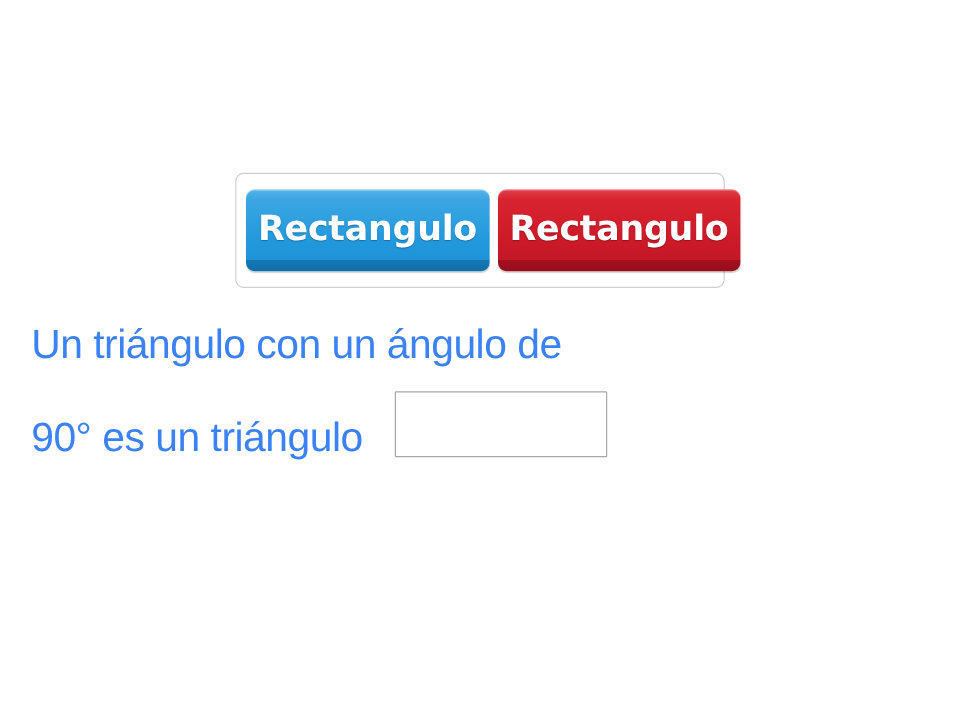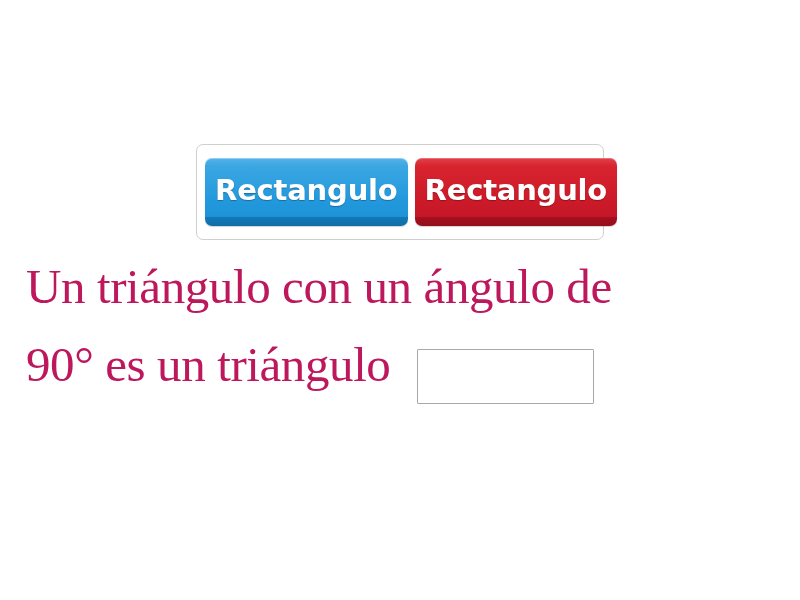--- a/index.html
+++ b/index.html
@@ -86,35 +86,35 @@
       inset 0 1px 0 rgba(255,255,255,0.26),
       0 1px 1px rgba(0,0,0,0.18);
   }
 
   
   .question {
     position: absolute;
     left: 26px;
     top: 248px;
     width: 756px;
-    font-family: Liberation Serif, serif;
-    font-size: 49px;
+    font-family: Liberation Sans, sans-serif;
+    font-size: 34px;
     font-weight: normal;
     line-height: 78px;
-    color: #be185d;
+    color: #3b82f6;
     letter-spacing: -0.4px;
   }
 
   .q-line {
     white-space: nowrap;
   }
 
   .q-line-2 {
     display: flex;
-    align-items: flex-end;
+    align-items: flex-start;
     gap: 0;
   }
 
   .q-text-2 {
     white-space: nowrap;
   }
 
   
   .drop-box {
     display: inline-block;

